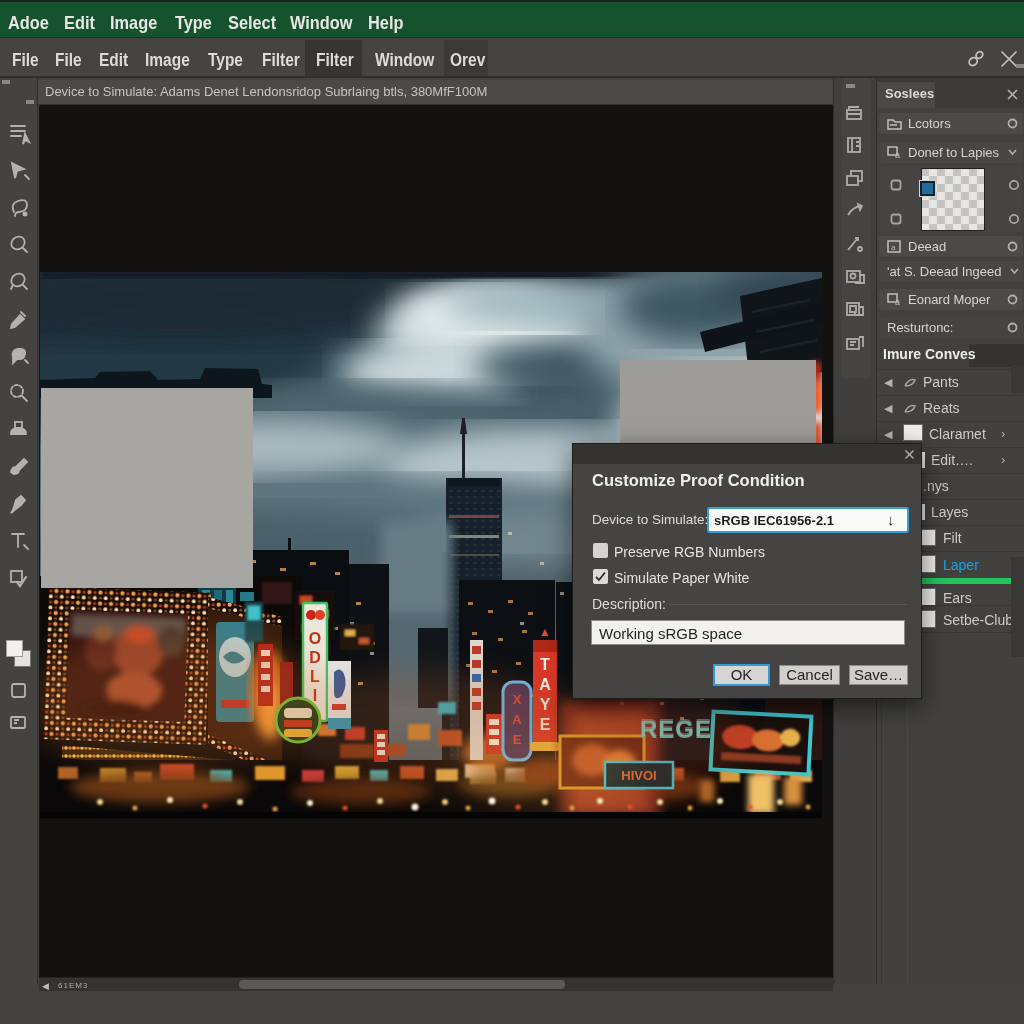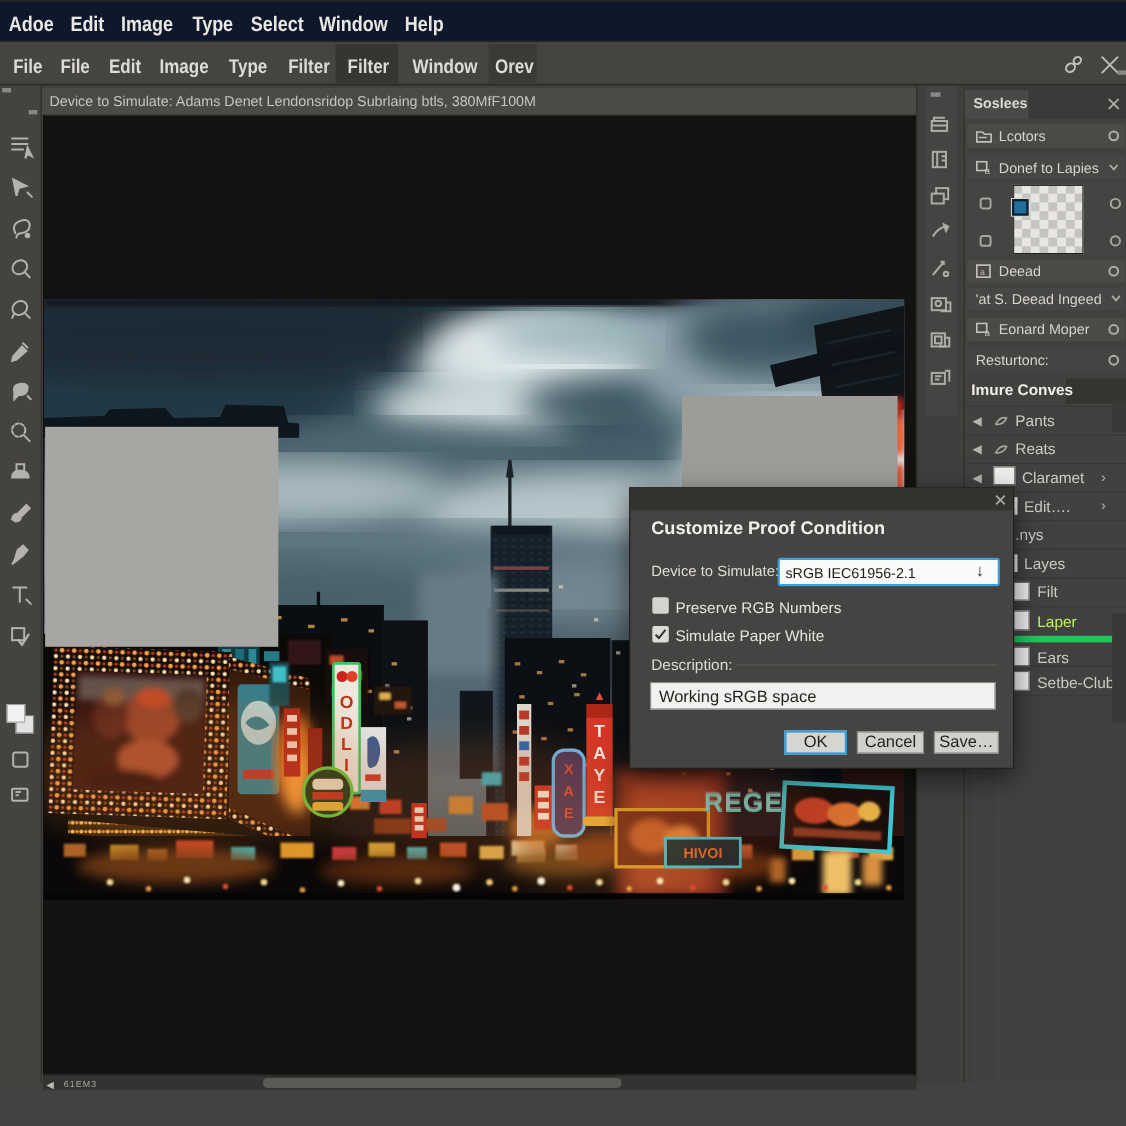--- a/index.html
+++ b/index.html
@@ -5,21 +5,21 @@
   * { margin:0; padding:0; box-sizing:border-box; }
   html,body { width:1024px; height:1024px; overflow:hidden; background:#434240; font-family:"Liberation Sans", sans-serif; }
   #stage { position:absolute; top:0; left:0; width:1024px; height:1024px; background:#434240; }
   .abs { position:absolute; }
   .txt { position:absolute; white-space:nowrap; }
 </style>
 </head>
 <body>
 <div id="stage">
 
-  <div class="abs" style="left:0;top:0;width:1024px;height:38px;background:#0f172a;border-top:2px solid #242422;border-bottom:1px solid #2b2b29;">
+  <div class="abs" style="left:0;top:0;width:1024px;height:38px;background:#14532d;border-top:2px solid #242422;border-bottom:1px solid #2b2b29;">
     <span class="txt" style="left:8px;top:10px;font-size:19px;font-weight:700;color:#e9e7e4;transform:scaleX(0.86);transform-origin:0 0;">Adoe</span>
     <span class="txt" style="left:64px;top:10px;font-size:19px;font-weight:700;color:#e9e7e4;transform:scaleX(0.86);transform-origin:0 0;">Edit</span>
     <span class="txt" style="left:110px;top:10px;font-size:19px;font-weight:700;color:#e9e7e4;transform:scaleX(0.86);transform-origin:0 0;">Image</span>
     <span class="txt" style="left:175px;top:10px;font-size:19px;font-weight:700;color:#e9e7e4;transform:scaleX(0.86);transform-origin:0 0;">Type</span>
     <span class="txt" style="left:228px;top:10px;font-size:19px;font-weight:700;color:#e9e7e4;transform:scaleX(0.86);transform-origin:0 0;">Select</span>
     <span class="txt" style="left:290px;top:10px;font-size:19px;font-weight:700;color:#e9e7e4;transform:scaleX(0.86);transform-origin:0 0;">Window</span>
     <span class="txt" style="left:368px;top:10px;font-size:19px;font-weight:700;color:#e9e7e4;transform:scaleX(0.86);transform-origin:0 0;">Help</span>
   </div>
 
   <div class="abs" style="left:0;top:39px;width:1024px;height:39px;background:#454441;border-bottom:2px solid #2e2e2b;">
@@ -754,21 +754,21 @@
     <div class="abs" style="left:0;top:421px;width:148px;height:26px;border-top:1px solid #393836;">
       <div class="abs" style="left:45px;top:4px;width:3px;height:16px;background:#e8e6e4;"></div>
       <span class="txt" style="left:54px;top:4px;font-size:14px;color:#cdcbc8;">Layes</span>
     </div>
     <div class="abs" style="left:0;top:447px;width:148px;height:26px;border-top:1px solid #393836;">
       <div class="abs" style="left:44px;top:3px;width:15px;height:17px;background:#f0eeec;border:1px solid #6a6a68;"></div>
       <span class="txt" style="left:66px;top:4px;font-size:14px;color:#cdcbc8;">Filt</span>
     </div>
     <div class="abs" style="left:0;top:473px;width:148px;height:27px;border-top:1px solid #393836;">
       <div class="abs" style="left:44px;top:3px;width:15px;height:18px;background:#f0eeec;border:1px solid #6a6a68;"></div>
-      <span class="txt" style="left:66px;top:5px;font-size:14px;color:#bef264;">Laper</span>
+      <span class="txt" style="left:66px;top:5px;font-size:14px;color:#0ea5e9;">Laper</span>
     </div>
     <div class="abs" style="left:0;top:500px;width:148px;height:27px;border-top:6px solid #22c55e;">
       <div class="abs" style="left:44px;top:4px;width:15px;height:18px;background:#f0eeec;border:1px solid #6a6a68;"></div>
       <span class="txt" style="left:66px;top:6px;font-size:14px;color:#cdcbc8;">Ears</span>
     </div>
     <div class="abs" style="left:0;top:527px;width:148px;height:28px;border-top:1px solid #393836;border-bottom:1px solid #393836;">
       <div class="abs" style="left:44px;top:4px;width:15px;height:18px;background:#f0eeec;border:1px solid #6a6a68;"></div>
       <span class="txt" style="left:66px;top:6px;font-size:14px;color:#cdcbc8;">Setbe-Club…</span>
     </div>
 
@@ -783,21 +783,21 @@
 
     <div class="abs" style="left:0;top:0;width:348px;height:20px;background:#343330;">
       <svg class="abs" style="left:331px;top:5px;" width="11" height="11" viewBox="0 0 11 11">
         <path d="M1.5,1.5 L9.5,9.5 M9.5,1.5 L1.5,9.5" stroke="#aeaca9" stroke-width="1.5" fill="none"></path>
       </svg>
     </div>
     <span class="txt" style="left:19px;top:27px;font-size:16.5px;font-weight:700;color:#f2f0ee;">Customize Proof Condition</span>
     <span class="txt" style="left:19px;top:68px;font-size:13.5px;color:#dedcd9;">Device to Simulate:</span>
 
     <div class="abs" style="left:134px;top:63px;width:202px;height:26px;background:#fafaf8;border:2px solid #3aa0dc;border-radius:3px;">
-      <span class="txt" style="left:5px;top:4px;font-size:13px;color:#1d1d1b;">sRGB IEC61956-2.1</span>
+      <span class="txt" style="left:5px;top:4px;font-size:13px;color:#1d1d1b;font-weight:bold;">sRGB IEC61956-2.1</span>
       <span class="txt" style="left:178px;top:2px;font-size:15px;color:#222;">↓</span>
     </div>
 
     <div class="abs" style="left:20px;top:99px;width:15px;height:15px;background:#d5d3d0;border-radius:2px;"></div>
     <span class="txt" style="left:41px;top:100px;font-size:14px;color:#e6e4e1;">Preserve RGB Numbers</span>
 
     <div class="abs" style="left:20px;top:125px;width:15px;height:15px;background:#dddbd8;border-radius:2px;">
       <svg class="abs" style="left:1px;top:1px;" width="13" height="13" viewBox="0 0 13 13">
         <path d="M2,7 L5,10 L11,2.5" stroke="#2b2b29" stroke-width="1.8" fill="none"></path>
       </svg>

